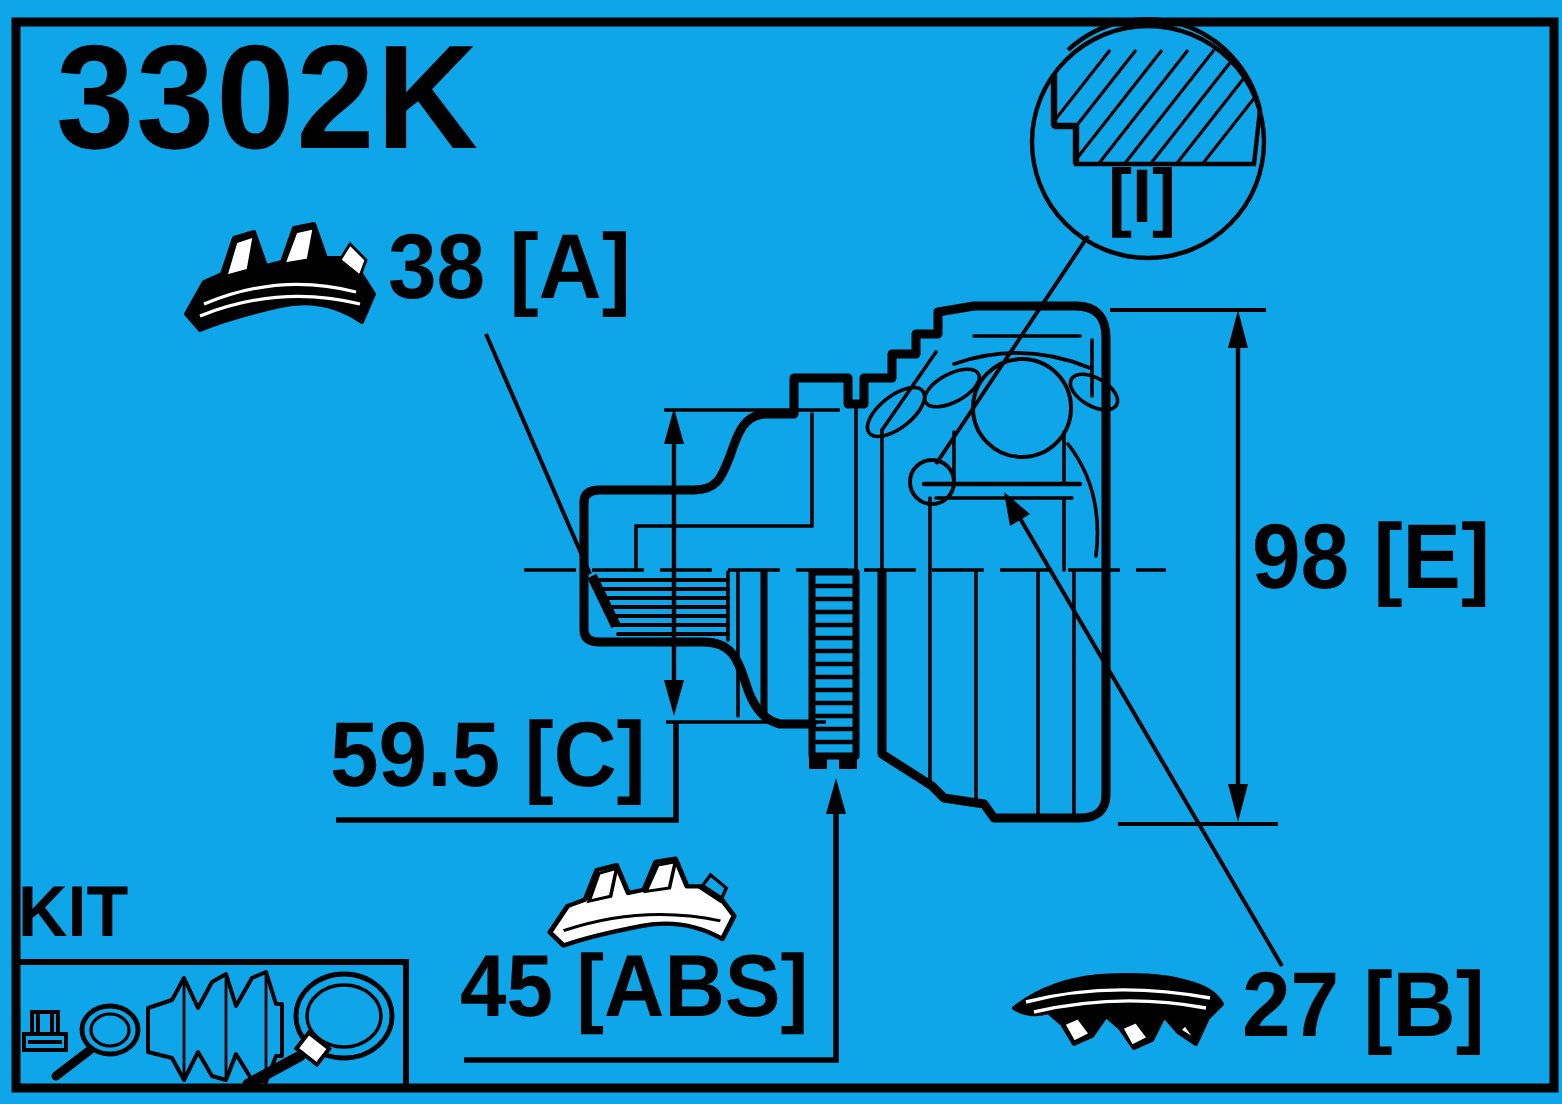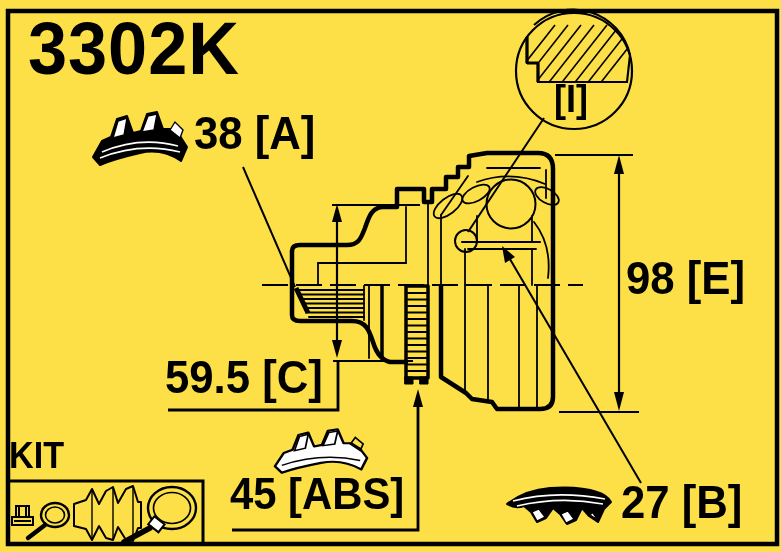--- a/index.html
+++ b/index.html
@@ -1,16 +1,16 @@
 <!DOCTYPE html>
 <html><head>
 <meta charset="utf-8">
 <style>
   html,body{margin:0;padding:0;background:#fff;}
-  #stage{position:relative;width:781px;height:552px;background:#fde047;overflow:hidden;
+  #stage{position:relative;width:781px;height:552px;background:#0ea5e9;overflow:hidden;
          font-family:"Liberation Sans",sans-serif;color:#000;}
   #drawing{position:absolute;left:0;top:0;}
   .lbl{position:absolute;font-weight:bold;line-height:1;white-space:nowrap;color:#000;
        transform-origin:left top;transform:scaleX(0.95);}
   .lbl-title{left:28px;top:12px;font-size:74px;letter-spacing:1px;}
   .lbl-a{left:194px;top:110px;font-size:46px;}
   .lbl-i{left:554px;top:80px;font-size:38px;}
   .lbl-e{left:626px;top:255px;font-size:46px;}
   .lbl-c{left:165px;top:354px;font-size:46px;}
   .lbl-abs{left:230px;top:472px;font-size:44px;}

